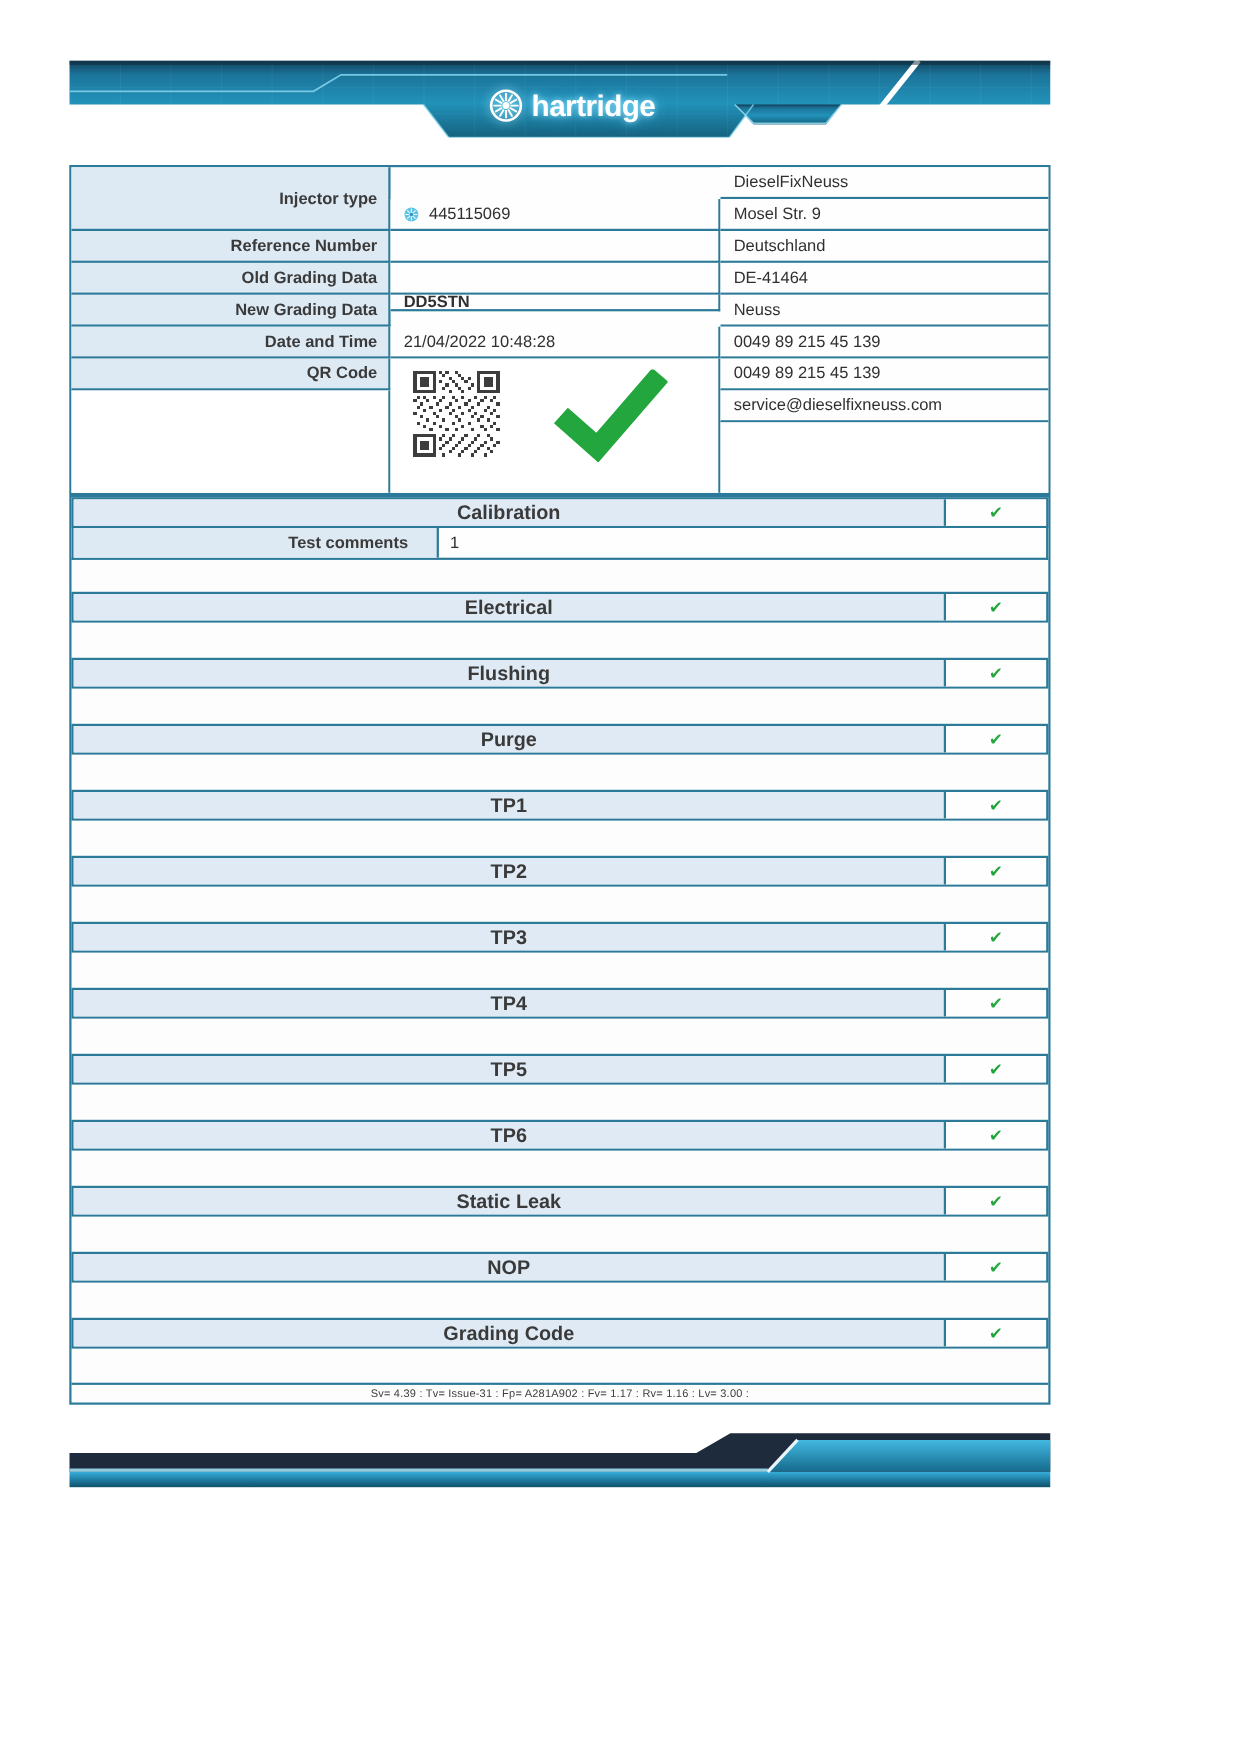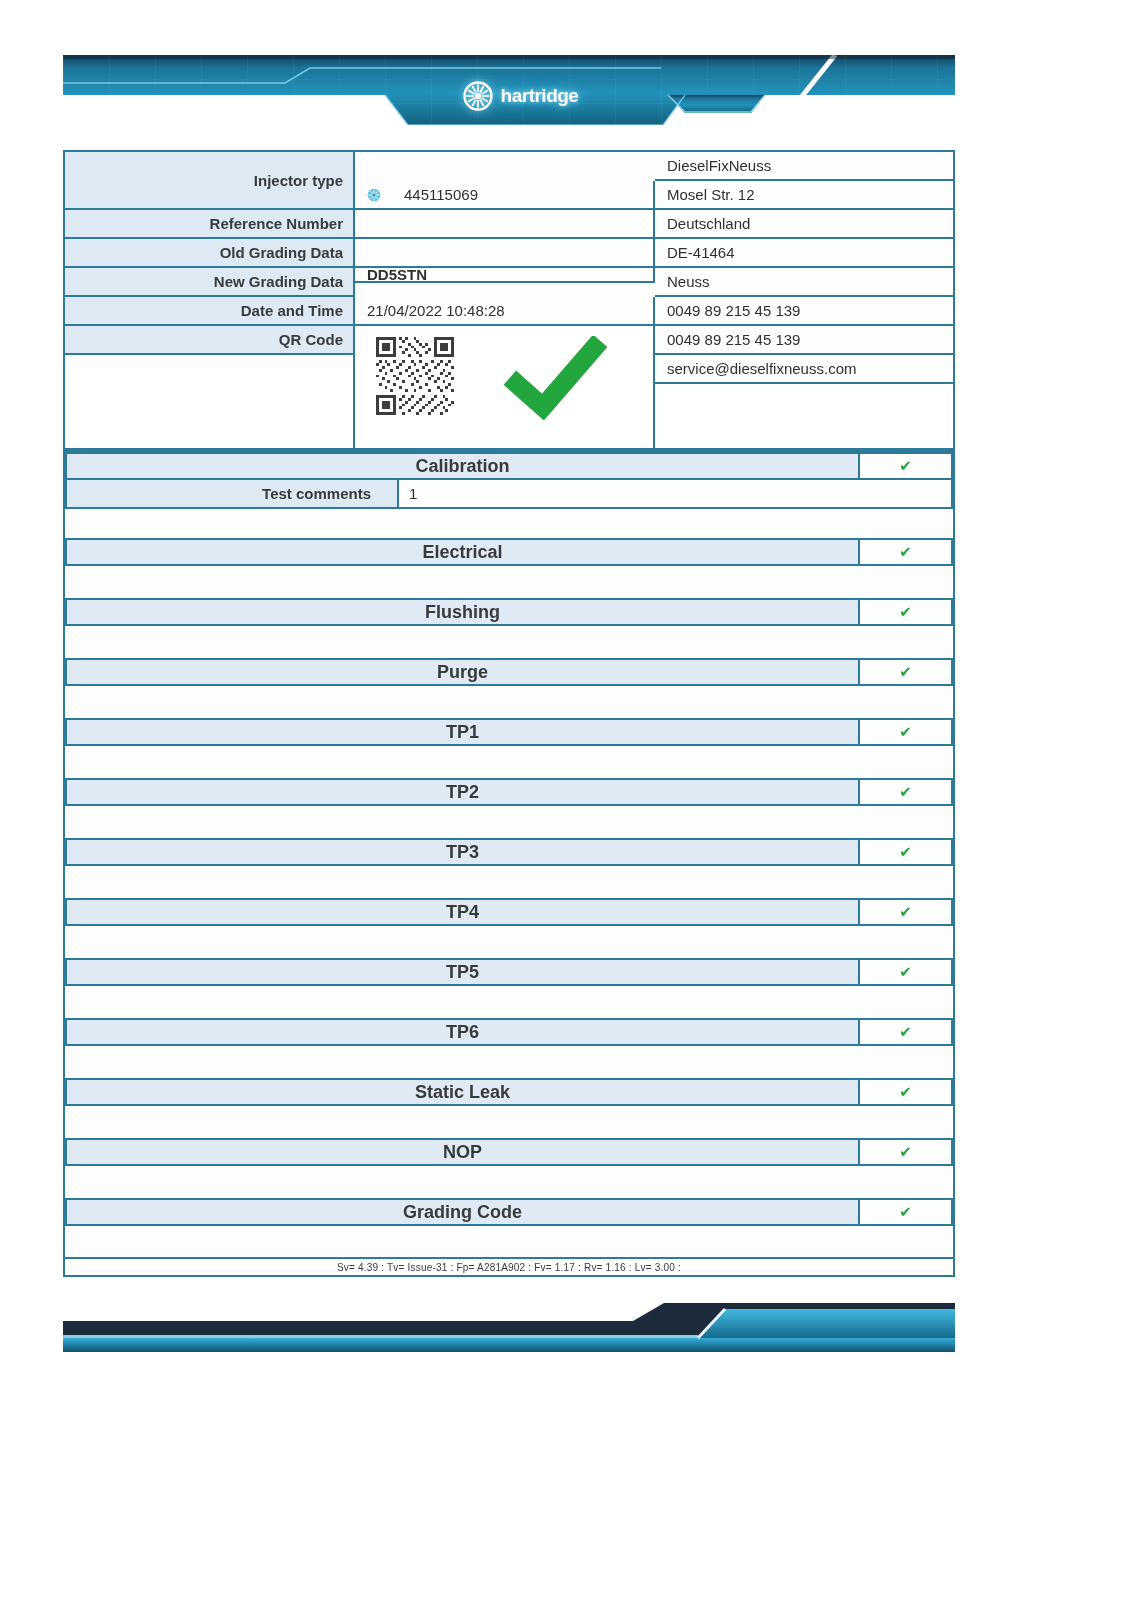--- a/index.html
+++ b/index.html
@@ -15,21 +15,21 @@
   *{margin:0;padding:0;box-sizing:border-box;}
   body{background:#ffffff;font-family:"Liberation Sans","DejaVu Sans",sans-serif;}
   .page{position:relative;width:1131px;height:1600px;background:#ffffff;overflow:hidden;}
 
   .abs{position:absolute;}
 
   
   .top-banner{left:63px;top:55px;width:892px;height:70px;}
   .bottom-banner{left:63px;top:1300px;width:892px;height:54px;}
   .logo{left:385px;top:76px;width:270px;height:40px;display:flex;align-items:center;justify-content:center;gap:7px;}
-  .logo-text{color:#ffffff;font-size:19px;font-weight:bold;letter-spacing:-0.5px;
+  .logo-text{color:#ffffff;font-size:27px;font-weight:bold;letter-spacing:-0.5px;
     text-shadow:0 0 6px rgba(150,230,255,.95),0 0 14px rgba(80,195,240,.8);}
   .logo-icon{filter:drop-shadow(0 0 5px rgba(150,230,255,.9));}
 
   
   .info-box{left:63px;top:150px;width:892px;height:300px;border:2px solid var(--bd);background:var(--cell-white);}
   .cell{position:absolute;display:flex;align-items:center;font-size:15px;color:var(--ink);}
   .lbl{background:var(--cell-blue);font-weight:bold;justify-content:flex-end;padding-right:10px;color:var(--ink-bold);}
   .val{background:var(--cell-white);padding-left:12px;}
   .bdb{border-bottom:2px solid var(--bd);}
   .bdbl{border-bottom:1px solid var(--bd-light);}
@@ -106,21 +106,21 @@
   <div class="abs info-box">
 
     <div class="cell lbl bdb bdr" style="left:0;top:0;width:290px;height:58px;">Injector type</div>
     <div class="cell lbl bdb bdr" style="left:0;top:58px;width:290px;height:29px;">Reference Number</div>
     <div class="cell lbl bdb bdr" style="left:0;top:87px;width:290px;height:29px;">Old Grading Data</div>
     <div class="cell lbl bdb bdr" style="left:0;top:116px;width:290px;height:29px;">New Grading Data</div>
     <div class="cell lbl bdb bdr" style="left:0;top:145px;width:290px;height:29px;">Date and Time</div>
     <div class="cell lbl bdb bdr" style="left:0;top:174px;width:290px;height:29px;">QR Code</div>
     <div class="cell bdr" style="left:0;top:203px;width:290px;height:93px;background:#ffffff;"></div>
 
-    <div class="cell val bdb bdr" style="left:290px;top:29px;width:300px;height:29px;gap:23px;text-align:right;">
+    <div class="cell val bdb bdr" style="left:290px;top:29px;width:300px;height:29px;gap:9px;text-align:right;">
       <svg width="14" height="14" viewBox="0 0 14 14">
         <circle cx="7" cy="7" r="6.3" fill="#5fc3e4"></circle>
         <g stroke="#eaf7fb" stroke-width="1">
           <line x1="7" y1="1.5" x2="7" y2="12.5"></line>
           <line x1="1.5" y1="7" x2="12.5" y2="7"></line>
           <line x1="3.2" y1="3.2" x2="10.8" y2="10.8"></line>
           <line x1="10.8" y1="3.2" x2="3.2" y2="10.8"></line>
         </g>
         <circle cx="7" cy="7" r="1.6" fill="#2e94b8"></circle>
       </svg>
@@ -154,21 +154,21 @@
           <path d="M2 17h1v1H2zM7 17h1v1H7zM13 17h1v1h-1zM18 17h1v1h-1zM26 17h1v1h-1zM4 18h1v1H4zM9 18h1v1H9zM16 18h1v1h-1zM22 18h1v1h-1zM25 18h1v1h-1zM6 19h1v1H6zM11 19h1v1h-1zM14 19h1v1h-1zM19 19h1v1h-1zM23 19h1v1h-1zM27 19h1v1h-1z"></path>
           <path d="M10 21h1v1h-1zM13 21h1v1h-1zM17 21h1v1h-1zM21 21h1v1h-1zM24 21h1v1h-1zM9 22h1v1H9zM12 22h1v1h-1zM16 22h1v1h-1zM20 22h1v1h-1zM25 22h1v1h-1zM11 23h1v1h-1zM15 23h1v1h-1zM19 23h1v1h-1zM23 23h1v1h-1zM27 23h1v1h-1zM10 24h1v1h-1zM14 24h1v1h-1zM18 24h1v1h-1zM22 24h1v1h-1zM26 24h1v1h-1zM9 25h1v1H9zM13 25h1v1h-1zM17 25h1v1h-1zM21 25h1v1h-1zM24 25h1v1h-1zM12 26h1v1h-1zM16 26h1v1h-1zM20 26h1v1h-1zM25 26h1v1h-1zM10 27h1v1h-1zM15 27h1v1h-1zM19 27h1v1h-1zM23 27h1v1h-1z"></path>
         </g>
       </svg>
       <svg class="big-check" width="104" height="84" viewBox="0 0 104 84">
         <path d="M14 48 L40 71 L91 12" fill="none" stroke="#23a63e" stroke-width="19" stroke-linecap="square"></path>
       </svg>
     </div>
 
     <div class="cell val bdb" style="left:590px;top:0;width:298px;height:29px;">DieselFixNeuss</div>
-    <div class="cell val bdb" style="left:590px;top:29px;width:298px;height:29px;">Mosel Str. 12</div>
+    <div class="cell val bdb" style="left:590px;top:29px;width:298px;height:29px;">Mosel Str. 9</div>
     <div class="cell val bdb" style="left:590px;top:58px;width:298px;height:29px;">Deutschland</div>
     <div class="cell val bdb" style="left:590px;top:87px;width:298px;height:29px;">DE-41464</div>
     <div class="cell val bdb" style="left:590px;top:116px;width:298px;height:29px;">Neuss</div>
     <div class="cell val bdb" style="left:590px;top:145px;width:298px;height:29px;">0049 89 215 45 139</div>
     <div class="cell val bdb" style="left:590px;top:174px;width:298px;height:29px;">0049 89 215 45 139</div>
     <div class="cell val bdb" style="left:590px;top:203px;width:298px;height:29px;">service@dieselfixneuss.com</div>
     <div class="cell" style="left:590px;top:232px;width:298px;height:64px;background:#ffffff;"></div>
   </div>
 
   <div class="abs results-box">

